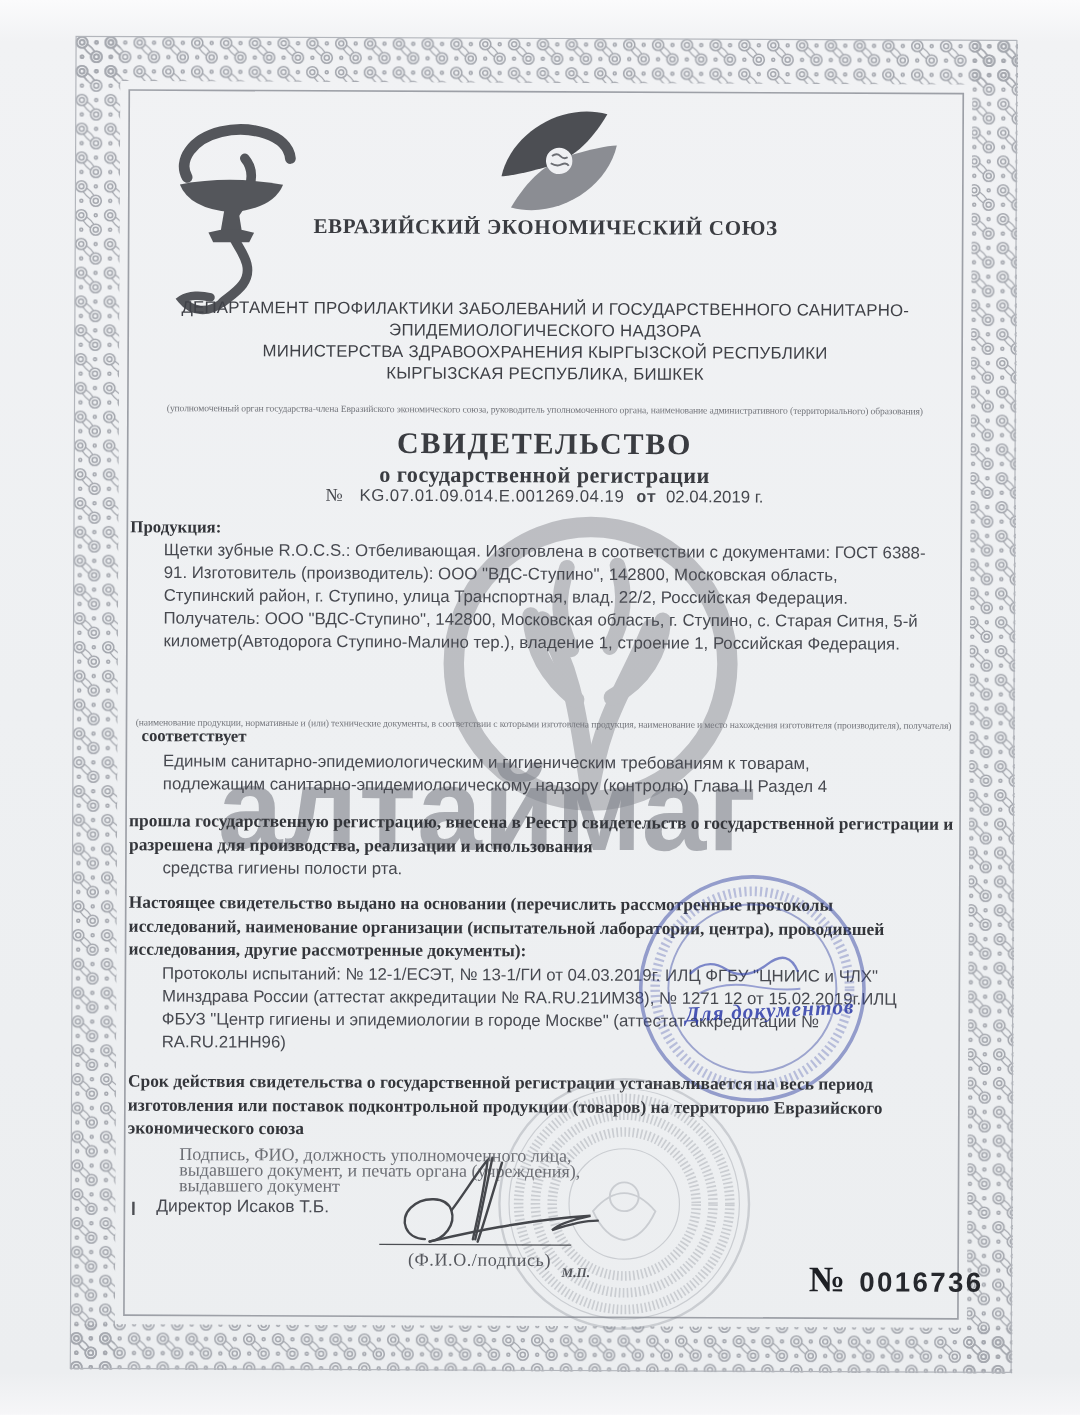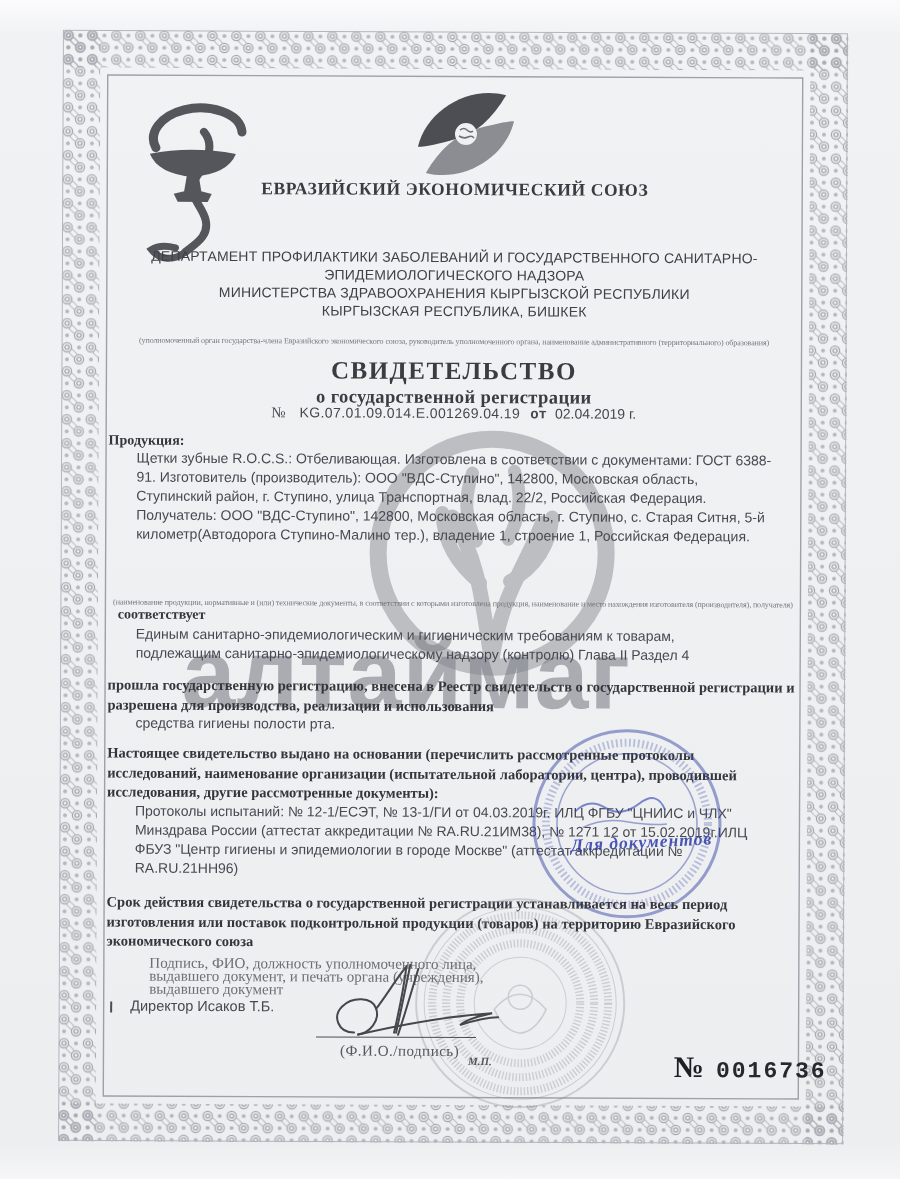--- a/index.html
+++ b/index.html
@@ -29,21 +29,21 @@
   .numline .nsign{font-family:"Liberation Serif",serif;font-size:15px;margin-right:14px;}
   .numline .ot{font-family:Liberation Mono, monospace;font-weight:bold;margin:0 8px 0 10px;}
   .body14{font-size:14px;line-height:19px;}
   .boldpar{font-family:"Liberation Serif",serif;font-weight:bold;font-size:14.5px;line-height:19.5px;color:#34363b;}
   .slabel{font-family:"Liberation Serif",serif;font-weight:bold;font-size:14px;color:#34363b;text-align:center;}
   .note-small{font-family:"Liberation Serif",serif;font-size:15px;line-height:13px;color:#6d6f75;padding-left:43px;}
   .fio-cap{font-family:"Liberation Serif",serif;font-size:15px;color:#55575d;letter-spacing:.5px;}
   .mp{font-family:"Liberation Serif",serif;font-weight:bold;font-size:11px;color:#55575d;font-style:italic;}
   .serial{display:flex;align-items:baseline;gap:12px;}
   .serial .slab{font-family:"Liberation Serif",serif;font-weight:bold;font-size:30px;color:#1d1f24;}
-  .serial .snum{font-family:Liberation Mono, monospace;font-weight:bold;font-size:23px;letter-spacing:2px;color:#26282d;text-align:right;}
+  .serial .snum{font-family:Liberation Sans, sans-serif;font-weight:bold;font-size:23px;letter-spacing:2px;color:#26282d;text-align:right;}
   .wm-big{
     font-weight:bold;font-size:97px;letter-spacing:1px;color:rgba(128,130,138,.62);
     white-space:nowrap;user-select:none;
   }
   .wm-sub{
     font-weight:bold;font-size:27px;letter-spacing:2px;color:rgba(150,153,163,.55);white-space:nowrap;
   }
   .hand-blue{
     font-family:"Liberation Serif",serif;font-style:italic;font-weight:bold;
     font-size:17.5px;color:rgba(44,58,168,.85);transform:rotate(-3deg);white-space:nowrap;letter-spacing:1px;

